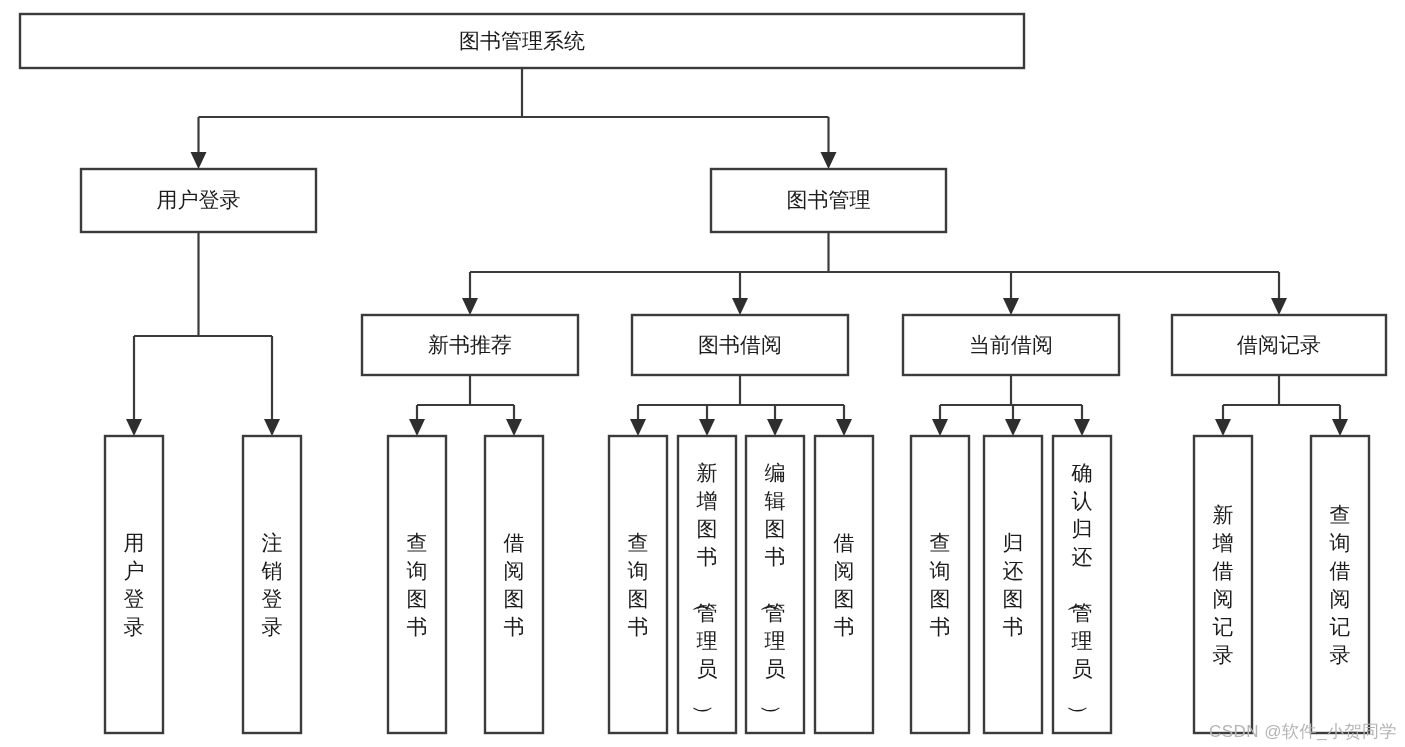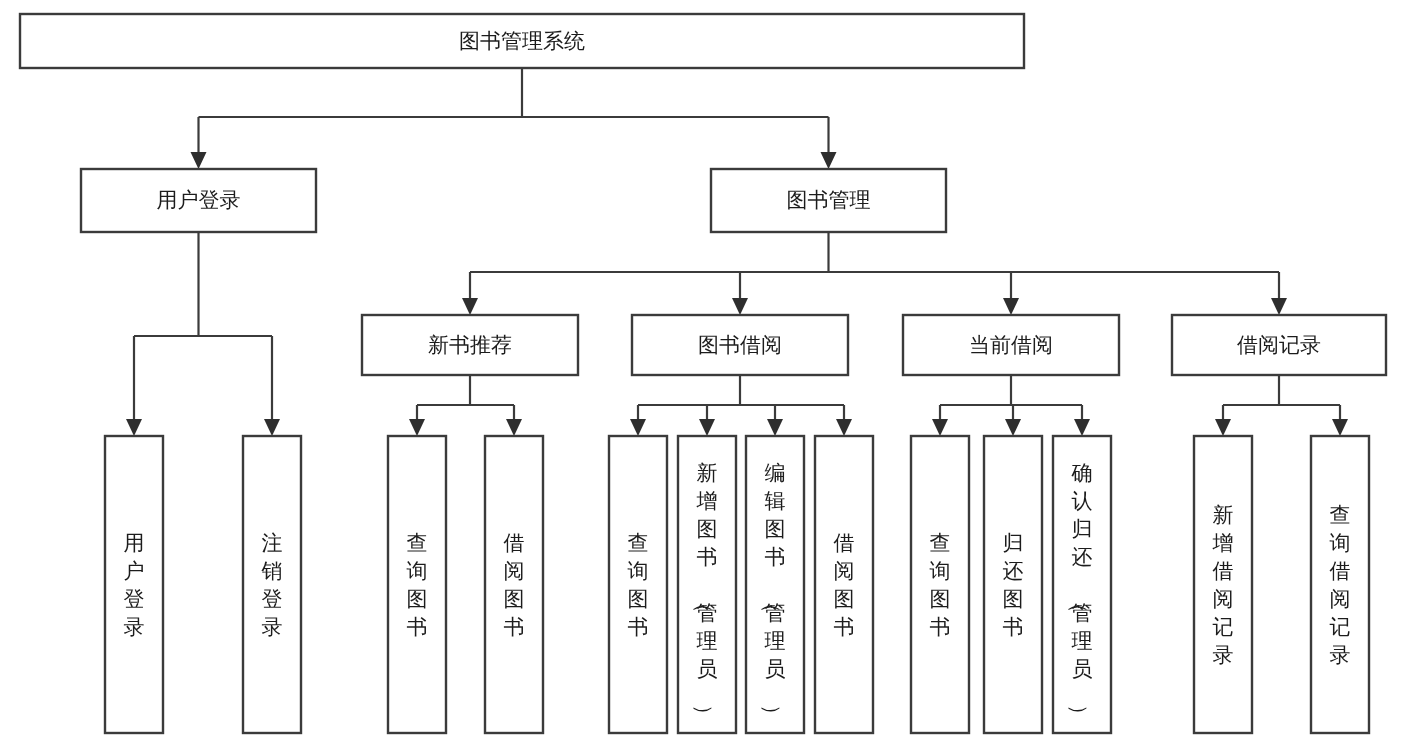--- a/index.html
+++ b/index.html
@@ -216,13 +216,14 @@
         <g>
           <rect x="1194" y="436" width="58" height="297" class="node-box"></rect>
           <text x="1223" y="522.34" class="node-label-v"><tspan x="1223" dy="0">新</tspan><tspan x="1223" dy="28">增</tspan><tspan x="1223" dy="28">借</tspan><tspan x="1223" dy="28">阅</tspan><tspan x="1223" dy="28">记</tspan><tspan x="1223" dy="28">录</tspan></text>
         </g>
         <g>
           <rect x="1311" y="436" width="58" height="297" class="node-box"></rect>
           <text x="1340" y="522.34" class="node-label-v"><tspan x="1340" dy="0">查</tspan><tspan x="1340" dy="28">询</tspan><tspan x="1340" dy="28">借</tspan><tspan x="1340" dy="28">阅</tspan><tspan x="1340" dy="28">记</tspan><tspan x="1340" dy="28">录</tspan></text>
         </g>
       </g>
   </svg>
+  <div class="watermark">CSDN @软件_小贺同学</div>
 </div>
 
 </body></html>

